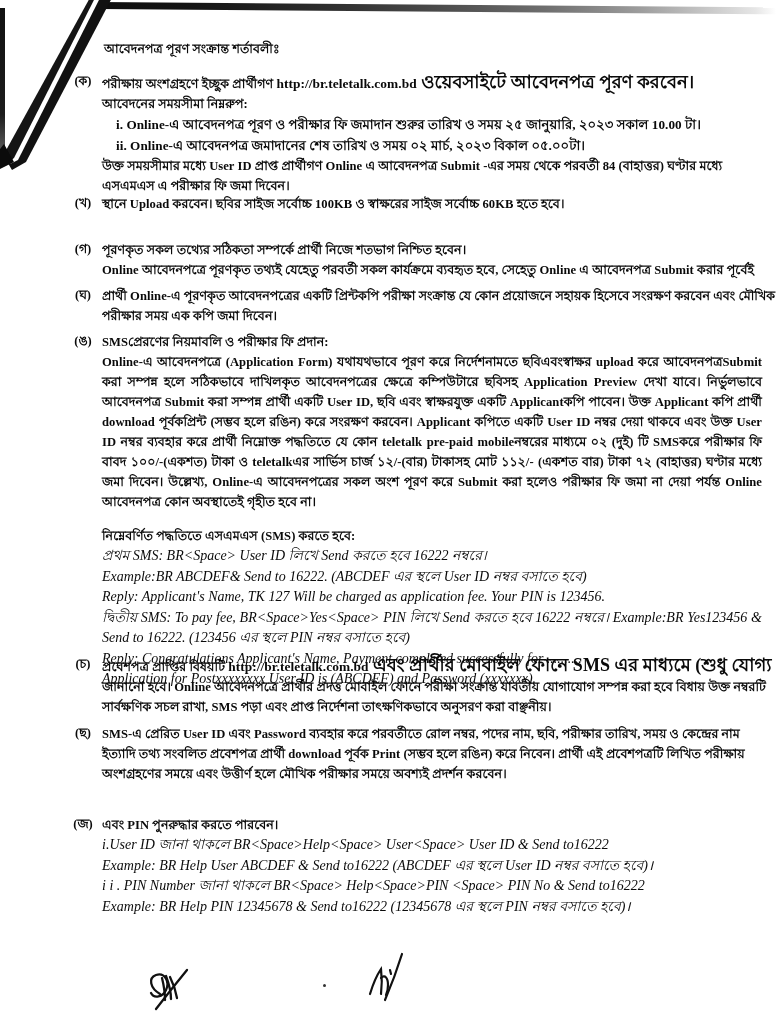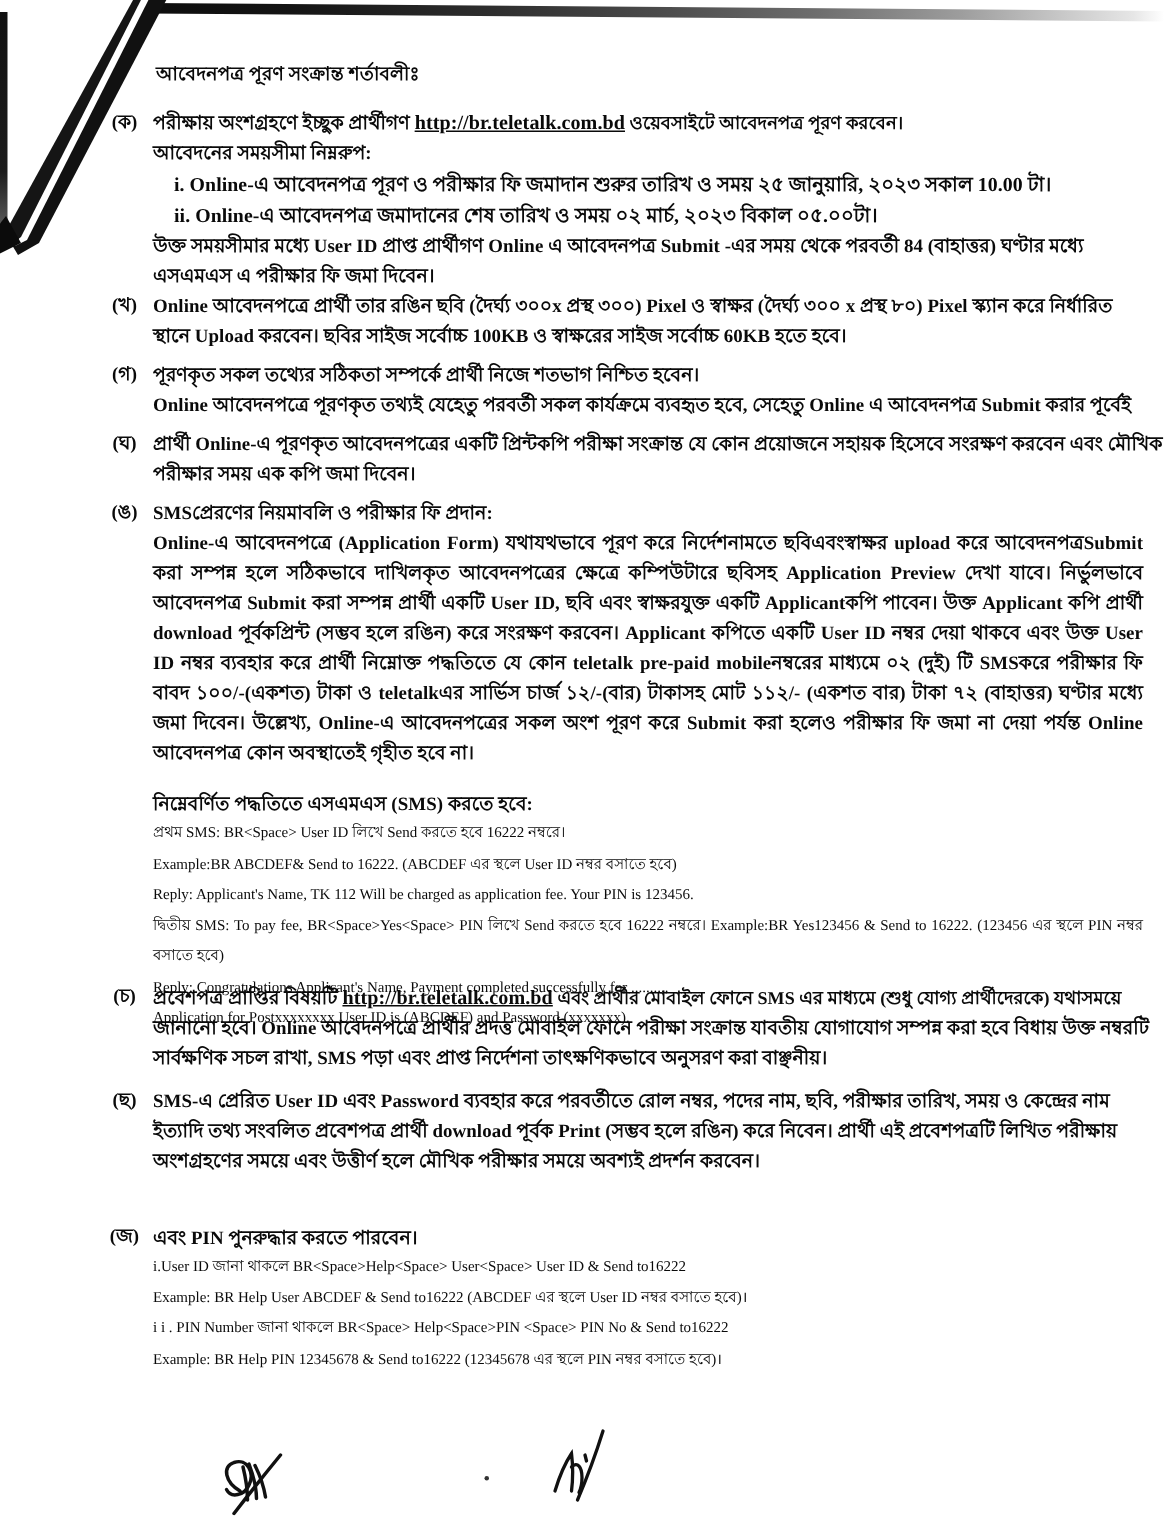--- a/index.html
+++ b/index.html
@@ -100,31 +100,31 @@
     text-justify: inter-word;
   }
   .line.b  { font-weight: bold; }
   .line.roman {
     padding-left: 14px;
     font-size: 13.2px;
     line-height: 21px;
   }
   .gap-m { height: 14px; }
   .url {
-    text-decoration: underline;
     font-family: "Liberation Serif", "DejaVu Serif", serif;
     font-size: 13.4px;
   }
-  .bn { font-size: 12px; }
+  .bn { font-size: 18px; }
 
   
   .sms-line {
-    font-size: 10px;
+    font-size: 14px;
     line-height: 20.5px;
     white-space: nowrap;
+    font-style: italic;
   }
   .sms-line.just {
     white-space: normal;
     text-align: justify;
   }
 
   
   #signatures {
     position: absolute;
     left: 0;
@@ -173,21 +173,20 @@
         <div class="line roman b">i.  Online-এ আবেদনপত্র পূরণ ও পরীক্ষার ফি জমাদান শুরুর তারিখ ও সময় ২৫ জানুয়ারি, ২০২৩ সকাল 10.00 টা।</div>
         <div class="line roman b">ii. Online-এ আবেদনপত্র জমাদানের শেষ তারিখ ও সময়  ০২ মার্চ, ২০২৩ বিকাল ০৫.০০টা।</div>
         <div class="line b">উক্ত সময়সীমার মধ্যে User ID প্রাপ্ত প্রার্থীগণ Online এ আবেদনপত্র Submit -এর সময় থেকে পরবর্তী 84 (বাহাত্তর) ঘণ্টার মধ্যে</div>
         <div class="line b">এসএমএস এ পরীক্ষার ফি জমা দিবেন।</div>
       </div>
     </div>
 
     <div class="clause" style="top:194px">
       <div class="clause-marker">(খ)</div>
       <div class="clause-body">
-        <div class="line b">Online আবেদনপত্রে প্রার্থী তার রঙিন ছবি (দৈর্ঘ্য ৩০০x প্রস্থ ৩০০) Pixel ও স্বাক্ষর (দৈর্ঘ্য ৩০০ x প্রস্থ ৮০) Pixel  স্ক্যান করে নির্ধারিত</div>
         <div class="line b">স্থানে Upload করবেন। ছবির সাইজ সর্বোচ্চ 100KB ও স্বাক্ষরের সাইজ সর্বোচ্চ 60KB হতে হবে।</div>
       </div>
     </div>
 
     <div class="clause" style="top:240px">
       <div class="clause-marker">(গ)</div>
       <div class="clause-body">
         <div class="line b">পূরণকৃত সকল তথ্যের সঠিকতা সম্পর্কে প্রার্থী নিজে শতভাগ নিশ্চিত হবেন।</div>
         <div class="line b">Online আবেদনপত্রে পূরণকৃত তথ্যই যেহেতু পরবর্তী সকল কার্যক্রমে ব্যবহৃত হবে, সেহেতু Online এ আবেদনপত্র Submit করার পূর্বেই</div>
       </div>
@@ -203,21 +202,21 @@
 
     <div class="clause" style="top:332px">
       <div class="clause-marker">(ঙ)</div>
       <div class="clause-body">
         <div class="line b">SMSপ্রেরণের নিয়মাবলি ও পরীক্ষার ফি প্রদান:</div>
         <div class="line just b" style="width:660px">Online-এ  আবেদনপত্রে    (Application Form)  যথাযথভাবে  পূরণ  করে  নির্দেশনামতে  ছবিএবংস্বাক্ষর  upload   করে আবেদনপত্রSubmit করা সম্পন্ন হলে সঠিকভাবে দাখিলকৃত আবেদনপত্রের ক্ষেত্রে কম্পিউটারে ছবিসহ Application Preview দেখা যাবে। নির্ভুলভাবে আবেদনপত্র Submit করা সম্পন্ন প্রার্থী একটি User ID, ছবি এবং স্বাক্ষরযুক্ত একটি Applicantকপি পাবেন। উক্ত Applicant কপি প্রার্থী download পূর্বকপ্রিন্ট (সম্ভব হলে রঙিন) করে সংরক্ষণ করবেন। Applicant কপিতে একটি User ID নম্বর দেয়া থাকবে এবং উক্ত User ID নম্বর ব্যবহার করে প্রার্থী নিম্নোক্ত পদ্ধতিতে যে কোন teletalk pre-paid mobileনম্বরের মাধ্যমে ০২ (দুই) টি SMSকরে পরীক্ষার ফি বাবদ ১০০/-(একশত) টাকা ও teletalkএর সার্ভিস চার্জ ১২/-(বার) টাকাসহ মোট ১১২/- (একশত বার) টাকা ৭২ (বাহাত্তর) ঘণ্টার মধ্যে জমা দিবেন। উল্লেখ্য, Online-এ আবেদনপত্রের সকল অংশ পূরণ করে Submit করা হলেও পরীক্ষার ফি জমা না দেয়া পর্যন্ত Online আবেদনপত্র কোন অবস্থাতেই গৃহীত হবে না।</div>
         <div class="gap-m"></div>
         <div class="line b">নিম্নেবর্ণিত পদ্ধতিতে এসএমএস (SMS) করতে হবে:</div>
         <div class="sms-line">প্রথম SMS: BR&lt;Space&gt; User ID লিখে Send করতে হবে 16222 নম্বরে।</div>
         <div class="sms-line">Example:BR  ABCDEF&amp; Send to 16222. (ABCDEF এর স্থলে User ID নম্বর বসাতে হবে)</div>
-        <div class="sms-line">Reply: Applicant's Name, TK 112 Will be charged as application fee. Your PIN is 123456.</div>
+        <div class="sms-line">Reply: Applicant's Name, TK 127 Will be charged as application fee. Your PIN is 123456.</div>
         <div class="sms-line just" style="width:660px">দ্বিতীয় SMS: To pay fee, BR&lt;Space&gt;Yes&lt;Space&gt; PIN লিখে Send করতে হবে 16222 নম্বরে। Example:BR Yes123456 &amp; Send to 16222. (123456 এর স্থলে PIN নম্বর বসাতে হবে)</div>
         <div class="sms-line">Reply: Congratulations Applicant's Name, Payment completed successfully for ..........</div>
         <div class="sms-line">Application for  Postxxxxxxxx User ID is (ABCDEF) and Password (xxxxxxx).</div>
       </div>
     </div>
 
     <div class="clause" style="top:655px">
       <div class="clause-marker">(চ)</div>
       <div class="clause-body">
         <div class="line b">

